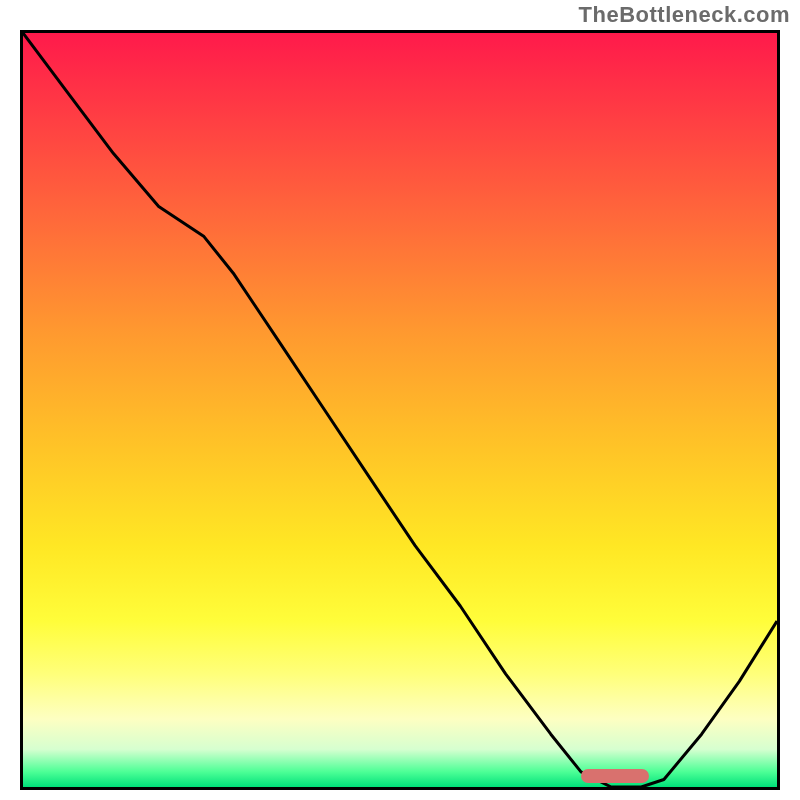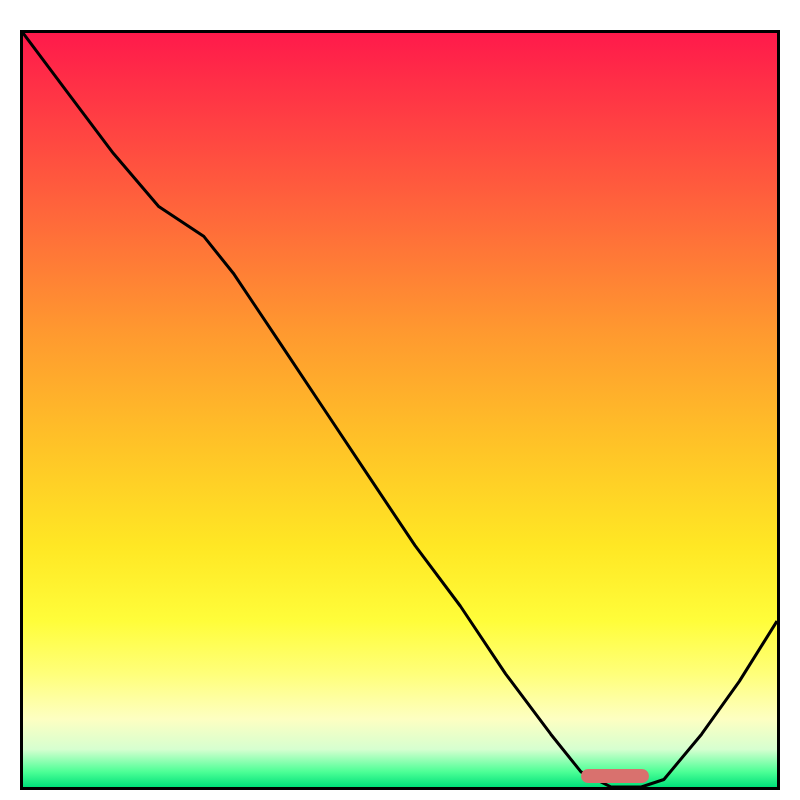--- a/index.html
+++ b/index.html
@@ -68,20 +68,21 @@
   .marker {
     position: absolute;
     background: #d9716e;
     border-radius: 999px;
   }
 </style>
 </head>
 <body>
 
 <div class="container">
+  <div class="watermark">TheBottleneck.com</div>
 
   <div class="plot-area">
     <div class="gradient"></div>
 
     <svg class="curve" viewBox="0 0 754 754" preserveAspectRatio="none">
       <path d="M0.0 0.0 L45.2 60.3 L90.5 120.6 L135.7 173.4 L181.0 203.6 L211.1 241.3 L256.4 309.1 L301.6 377.0 L346.8 444.9 L392.1 512.7 L437.3 573.0 L482.6 640.9 L527.8 701.2 L558.0 738.9 L588.1 754.0 L618.3 754.0 L640.9 746.5 L678.6 701.2 L716.3 648.4 L754.0 588.1"></path>
     </svg>
 
     <div class="marker" style="left: 557.96px; width: 67.86px; height: 14px; bottom: 4px; background: rgb(217, 113, 110);"></div>
   </div>

